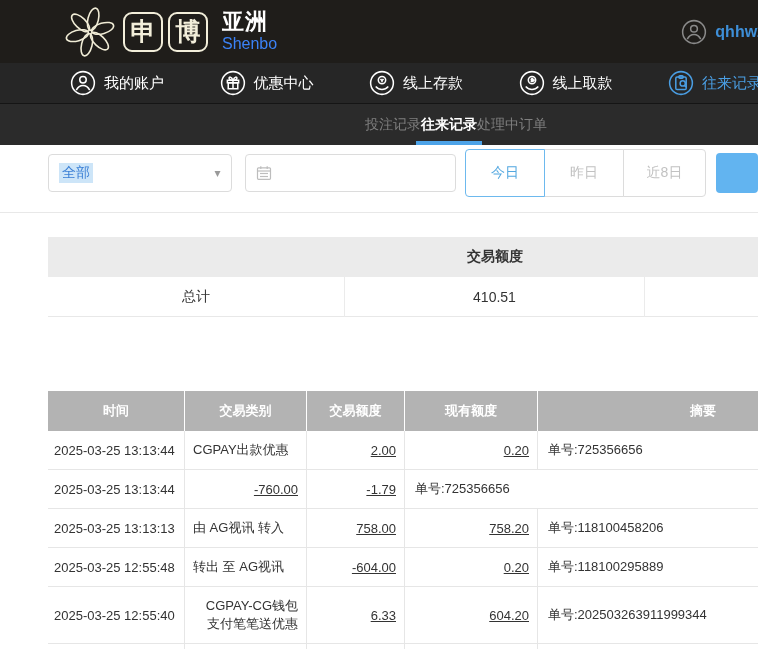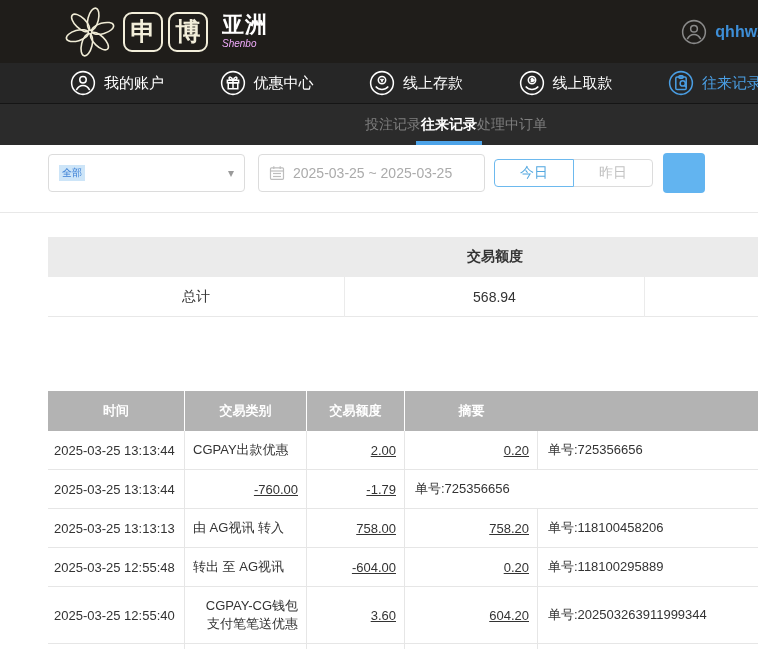--- a/index.html
+++ b/index.html
@@ -7,21 +7,21 @@
     font-family: "Liberation Sans", "DejaVu Sans", sans-serif; }
 
   
   .top-bar { height: 63px; background: #1f1d1a; display: flex; align-items: center; }
   .logo-group { margin-left: 62px; display: flex; align-items: center; cursor: pointer; }
   .char-box { width: 40px; height: 40px; border: 2px solid #f2eeda; border-radius: 9px;
     color: #f2eeda; font-size: 25px; font-weight: bold; display: flex; align-items: center;
     justify-content: center; margin-left: 5px; }
   .logo-right { margin-left: 14px; color: #fff; line-height: 1; }
   .logo-region { font-size: 22px; font-weight: bold; letter-spacing: 1px; }
-  .logo-en { font-size: 10px; color: #f0abfc; margin-top: 3px; font-style: italic; }
+  .logo-en { font-size: 16px; color: #3b82f6; margin-top: 3px; }
   .user-area { margin-left: auto; margin-right: -8px; display: flex; align-items: center; gap: 8px; }
   .username { color: #3e8fd8; font-size: 16px; font-weight: 600; white-space: nowrap; }
 
   
   .main-nav { height: 41px; background: #262626; border-bottom: 1px solid #151515;
     display: flex; align-items: center; justify-content: space-between; padding-left: 70px; }
   .nav-item { display: flex; align-items: center; gap: 8px; color: #fff;
     font-size: 15px; font-weight: 400; cursor: pointer; white-space: nowrap; }
   .nav-item:last-child { margin-right: -4px; }
   .nav-item.active { color: #4a9ee3; }
@@ -32,27 +32,27 @@
   .tab { display: flex; align-items: center; color: #7f7f7f; font-size: 14px;
     position: relative; cursor: pointer; white-space: nowrap; }
   .tab.active { color: #fff; font-weight: 600; }
   .tab.active::after { content: ""; position: absolute; left: -5px; right: -5px;
     bottom: 0; height: 4px; background: #4da3e8; }
 
   
   .filter-row { display: flex; align-items: center; margin: 8px 0 0 48px; height: 40px; }
   .select-box { width: 197px; height: 38px; border: 1px solid #dcdcdc; border-radius: 4px;
     display: flex; align-items: center; padding: 0 10px; cursor: pointer; background: #fff; }
-  .select-value { background: #cde5f8; color: #3a7fd5; font-size: 10px; padding: 1px 3px; }
+  .select-value { background: #cde5f8; color: #3a7fd5; font-size: 14px; padding: 1px 3px; }
   .caret { margin-left: auto; color: #9a9a9a; font-size: 12px; }
   .date-box { margin-left: 13px; width: 227px; height: 38px; border: 1px solid #dcdcdc;
     border-radius: 4px; display: flex; align-items: center; padding: 0 10px; gap: 8px;
     color: #ababab; font-size: 14px; cursor: pointer; background: #fff; white-space: nowrap; }
   .btn-group { margin-left: 9px; display: flex; }
-  .quick-btn { height: 28px; border: 1px solid #dcdcdc; background: #fff; color: #c2c2c2;
+  .quick-btn { height: 48px; border: 1px solid #dcdcdc; background: #fff; color: #c2c2c2;
     font-size: 14px; width: 80px; cursor: pointer; margin-left: -1px;
     font-family: inherit; }
   .quick-btn:first-child { border-radius: 4px 0 0 4px; margin-left: 0; }
   .quick-btn:last-child { border-radius: 0 4px 4px 0; }
   .quick-btn.active { border: 1px solid #6db9ee; color: #54a8e0; position: relative; z-index: 1; }
   .search-btn { margin-left: 10px; width: 42px; height: 40px; background: #62b4f0;
     border: none; border-radius: 4px; cursor: pointer; flex-shrink: 0; }
   .divider { height: 1px; background: #e8e8e8; margin-top: 19px; }
 
   
@@ -194,49 +194,50 @@
       <span class="icon">
         <svg width="16" height="16" viewBox="0 0 16 16" fill="none" stroke="#bdbdbd" stroke-width="1.2">
           <rect x="1.5" y="2.8" width="13" height="11.5" rx="1"></rect>
           <line x1="1.5" y1="6" x2="14.5" y2="6"></line>
           <line x1="4.8" y1="1.2" x2="4.8" y2="4"></line>
           <line x1="11.2" y1="1.2" x2="11.2" y2="4"></line>
           <line x1="4" y1="8.5" x2="12" y2="8.5"></line>
           <line x1="4" y1="11.5" x2="12" y2="11.5"></line>
         </svg>
       </span>
-      <span>2025-03-25 ~ 2025-03-25</span>
     </div>
     <div class="btn-group">
       <button class="quick-btn active">今日</button>
       <button class="quick-btn">昨日</button>
+      <button class="quick-btn" style="width:83px">近8日</button>
     </div>
     <button class="search-btn"></button>
   </div>
 
   <div class="divider"></div>
 
   <div class="summary">
     <div class="summary-header">
       <div></div>
       <div class="mid">交易额度</div>
       <div></div>
     </div>
     <div class="summary-row">
       <div class="summary-cell vline">总计</div>
-      <div class="summary-cell vline">568.94</div>
+      <div class="summary-cell vline">410.51</div>
       <div class="summary-cell"></div>
     </div>
   </div>
 
   <div class="data-table">
     <div class="t-header">
       <div>时间</div>
       <div>交易类别</div>
       <div>交易额度</div>
+      <div>现有额度</div>
       <div>摘要</div>
     </div>
 
     <div class="t-row">
       <div class="t-cell time">2025-03-25 13:13:44</div>
       <div class="t-cell">CGPAY出款优惠</div>
       <div class="t-cell num">2.00</div>
       <div class="t-cell num">0.20</div>
       <div class="t-cell">单号:725356656</div>
     </div>
@@ -256,21 +257,21 @@
     <div class="t-row">
       <div class="t-cell time">2025-03-25 12:55:48</div>
       <div class="t-cell">转出 至 AG视讯</div>
       <div class="t-cell num">-604.00</div>
       <div class="t-cell num">0.20</div>
       <div class="t-cell">单号:118100295889</div>
     </div>
     <div class="t-row">
       <div class="t-cell time">2025-03-25 12:55:40</div>
       <div class="t-cell">CGPAY-CG钱包支付笔笔送优惠</div>
-      <div class="t-cell num">3.60</div>
+      <div class="t-cell num">6.33</div>
       <div class="t-cell num">604.20</div>
       <div class="t-cell">单号:202503263911999344</div>
     </div>
     <div class="t-row">
       <div class="t-cell time">2025-03-25 12:55:40</div>
       <div class="t-cell">CGPAY支付</div>
       <div class="t-cell num">600.00</div>
       <div class="t-cell num">600.60</div>
       <div class="t-cell">单号:202503263911999344</div>
     </div>

